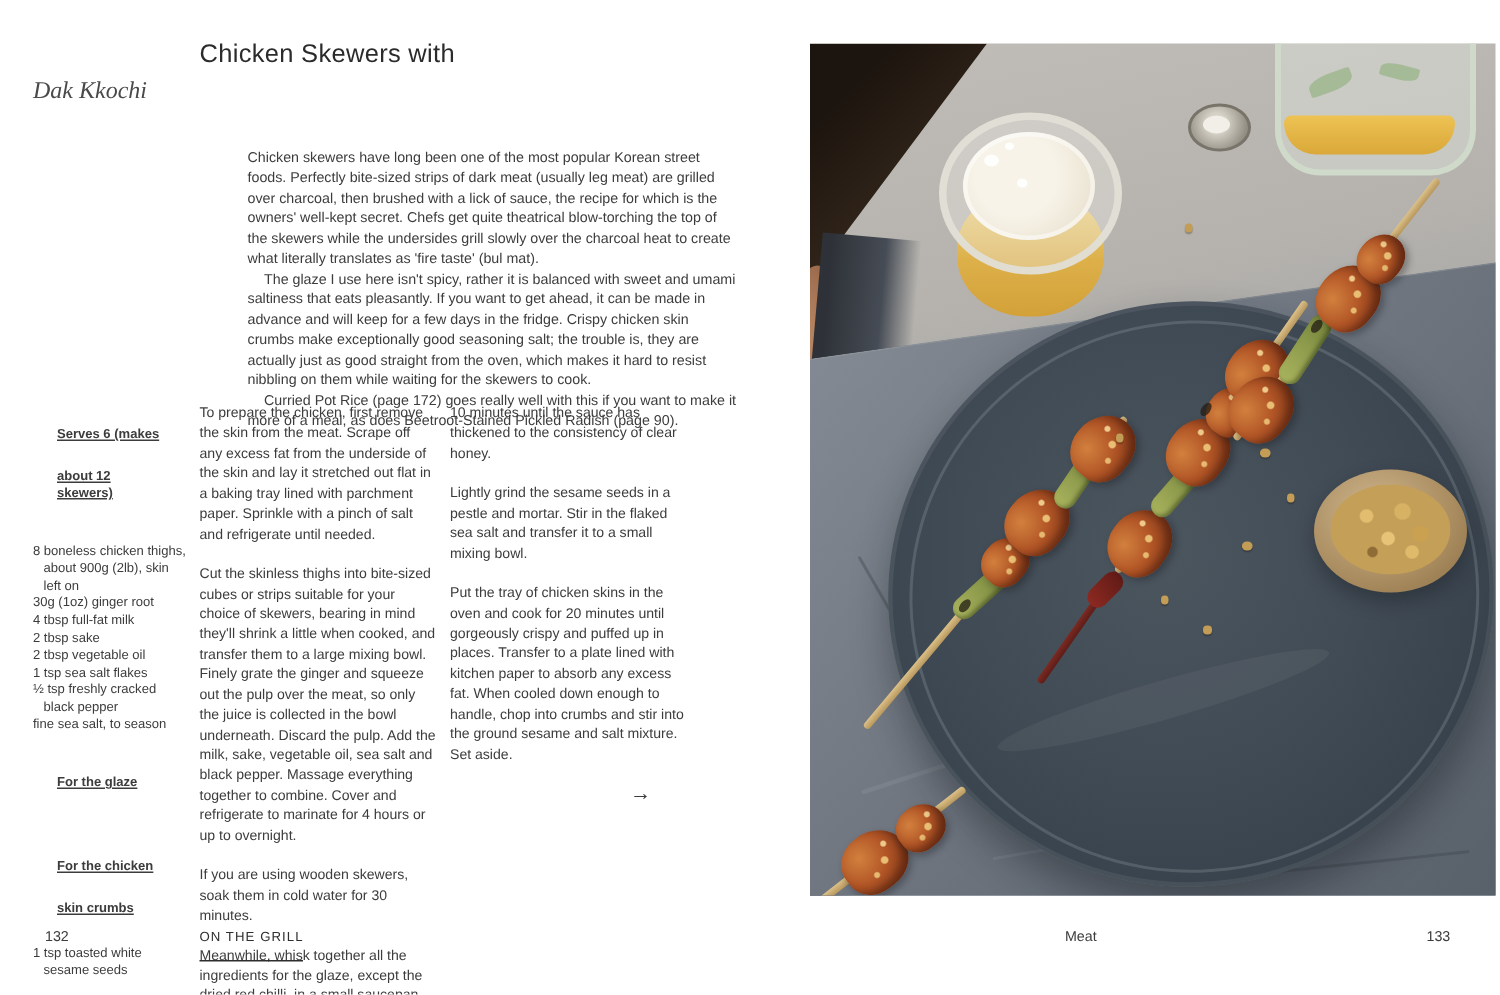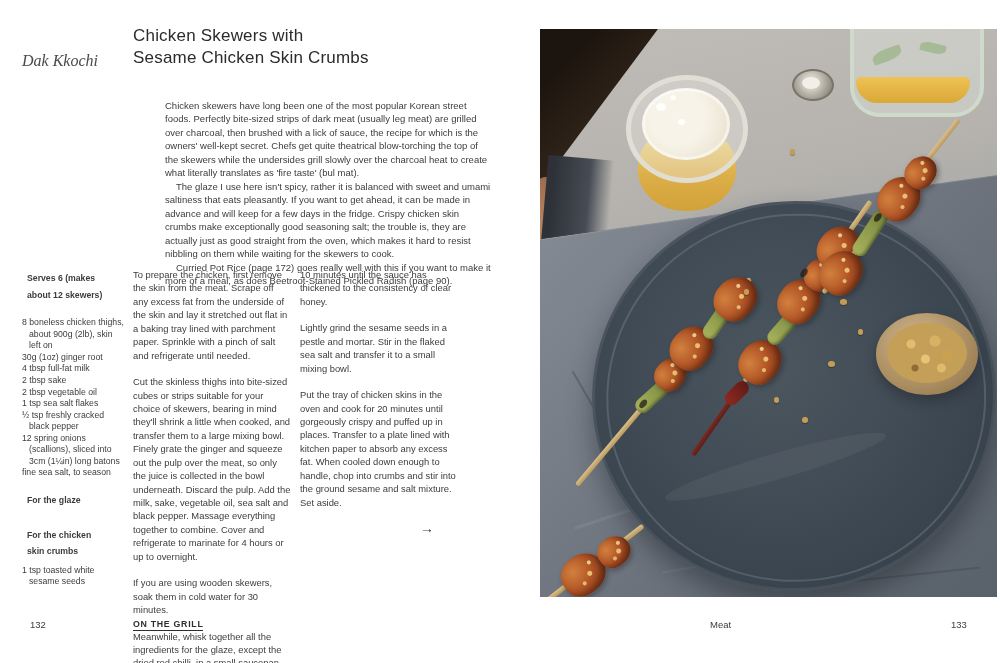--- a/index.html
+++ b/index.html
@@ -21,21 +21,21 @@
     position:absolute;left:133px;top:99px;width:326px;
     font-size:9.5px;line-height:1.42;color:#3c3c3c;margin-left:32px;
   }
   .intro p{margin:0;}
   .intro p.indent{text-indent:11px;}
 
   .ingredients{
     position:absolute;left:22px;top:268px;width:104px;
     font-size:8.7px;line-height:1.33;color:#3c3c3c;
   }
-  .ing-head{font-weight:bold;margin:5px;}
+  .ing-head{font-weight:bold;margin:16px;text-decoration:underline;}
   .gap-lg{height:11px;}
   .gap-sm{height:2px;}
   .ing-list div{padding-left:7px;text-indent:-7px;}
 
   .method{
     position:absolute;top:268px;
     font-size:9.4px;line-height:1.43;color:#3c3c3c;
   }
   .method.col1{left:133px;width:158px;}
   .method.col2{left:300px;width:160px;}
@@ -44,22 +44,22 @@
   .cont-arrow{
     position:absolute;left:420px;top:520px;
     font-size:14px;color:#3c3c3c;
   }
 
   .footer-num{position:absolute;top:619px;font-size:9.5px;color:#3c3c3c;}
   .fn-left{left:30px;}
   .fn-right{left:951px;}
   .footer-grill{
     position:absolute;left:133px;top:619px;
-    font-size:8.8px;font-weight:bold;letter-spacing:0.7px;color:#2e2e2e;
-    border-bottom:1px solid #2e2e2e;padding-bottom:1px;
+    font-size:8.8px;font-weight:normal;letter-spacing:0.7px;color:#2e2e2e;
+    border-bottom:1px solid #2e2e2e;padding-bottom:11px;
   }
   .footer-meat{position:absolute;left:710px;top:619px;font-size:9.5px;color:#3c3c3c;}
 
   
   .photo{
     position:absolute;left:540px;top:29px;width:457px;height:568px;
     overflow:hidden;
     background:linear-gradient(168deg,#c0bdb8 0%,#b5b2ad 30%,#a3a5a6 48%,#858c94 66%,#6f7781 84%,#646c76 100%);
   }
   .photo *{position:absolute;}
@@ -174,42 +174,40 @@
   }
   .crumb{width:7px;height:6px;border-radius:45%;background:#c39c55;box-shadow:0 1px 1px rgba(0,0,0,0.3);}
 </style>
 </head>
 <body>
 
 <div class="side-label">Dak Kkochi</div>
 
 <div class="recipe-title">
   <div>Chicken Skewers with</div>
-  <div>Sesame Chicken Skin Crumbs</div>
 </div>
 
 <div class="intro">
   <p>Chicken skewers have long been one of the most popular Korean street foods. Perfectly bite-sized strips of dark meat (usually leg meat) are grilled over charcoal, then brushed with a lick of sauce, the recipe for which is the owners' well-kept secret. Chefs get quite theatrical blow-torching the top of the skewers while the undersides grill slowly over the charcoal heat to create what literally translates as 'fire taste' (bul mat).</p>
   <p class="indent">The glaze I use here isn't spicy, rather it is balanced with sweet and umami saltiness that eats pleasantly. If you want to get ahead, it can be made in advance and will keep for a few days in the fridge. Crispy chicken skin crumbs make exceptionally good seasoning salt; the trouble is, they are actually just as good straight from the oven, which makes it hard to resist nibbling on them while waiting for the skewers to cook.</p>
   <p class="indent">Curried Pot Rice (page 172) goes really well with this if you want to make it more of a meal, as does Beetroot-Stained Pickled Radish (page 90).</p>
 </div>
 
 <div class="ingredients">
   <p class="ing-head">Serves 6 (makes</p>
   <p class="ing-head">about 12 skewers)</p>
   <div class="gap-lg"></div>
   <div class="ing-list">
       <div>8 boneless chicken thighs, about 900g (2lb), skin left on</div>
       <div>30g (1oz) ginger root</div>
       <div>4 tbsp full-fat milk</div>
       <div>2 tbsp sake</div>
       <div>2 tbsp vegetable oil</div>
       <div>1 tsp sea salt flakes</div>
       <div>½ tsp freshly cracked black pepper</div>
-      <div>12 spring onions (scallions), sliced into 3cm (1¼in) long batons</div>
       <div>fine sea salt, to season</div>
     </div>
   <div class="gap-lg"></div>
   <p class="ing-head">For the glaze</p>
   <div class="gap-sm"></div>
   <div class="gap-lg"></div>
   <p class="ing-head">For the chicken</p>
   <p class="ing-head">skin crumbs</p>
   <div class="gap-sm"></div>
   <div class="ing-list">

